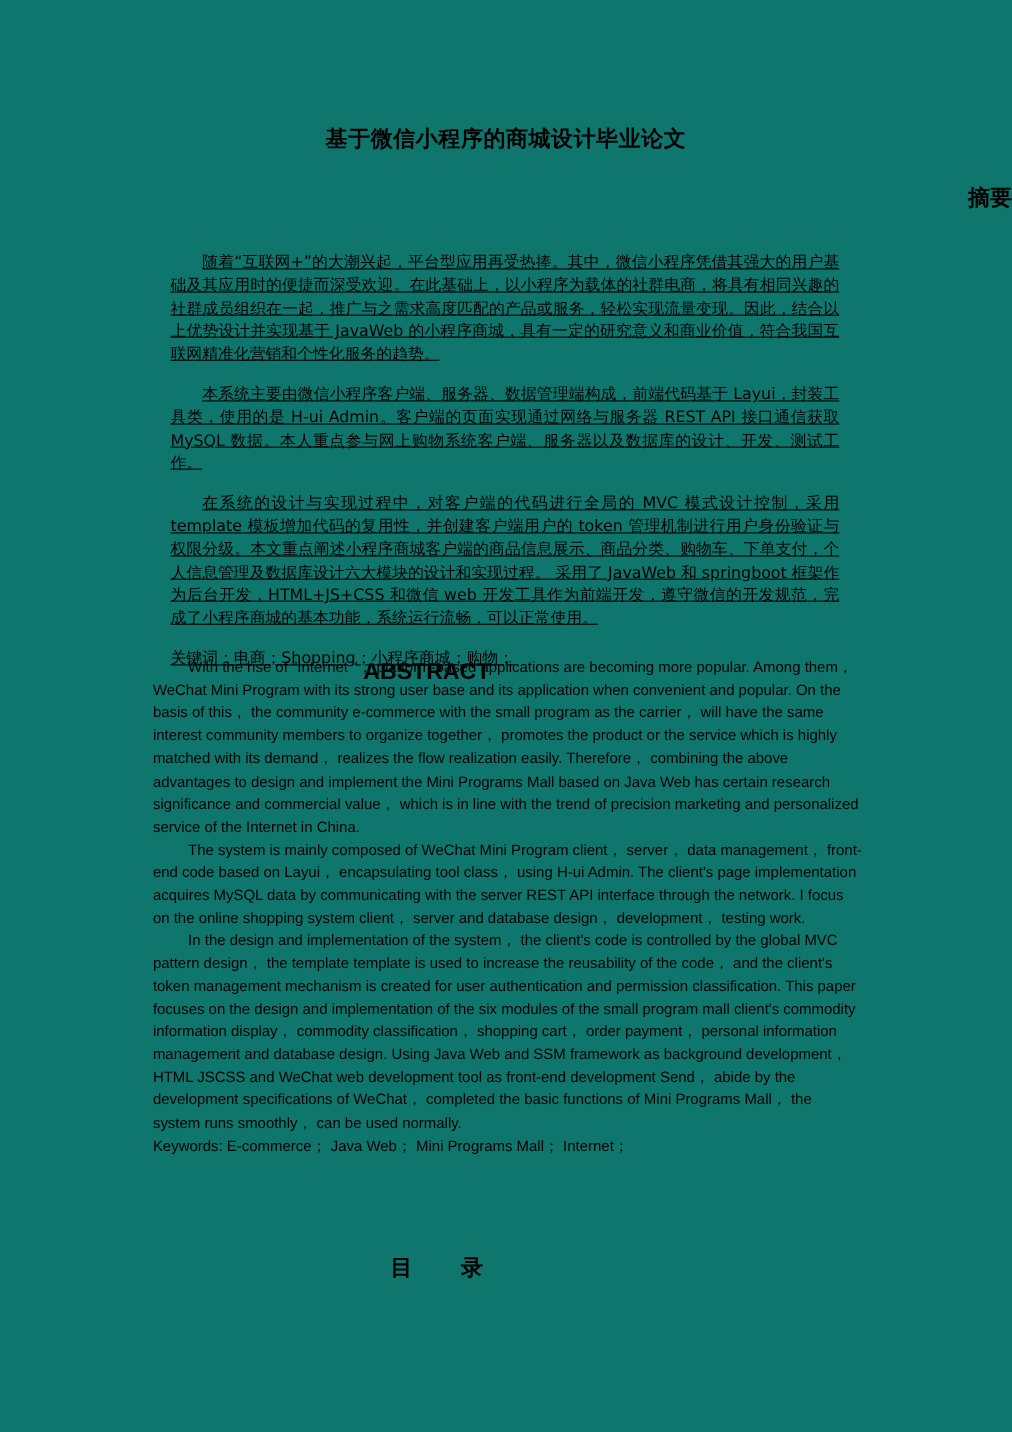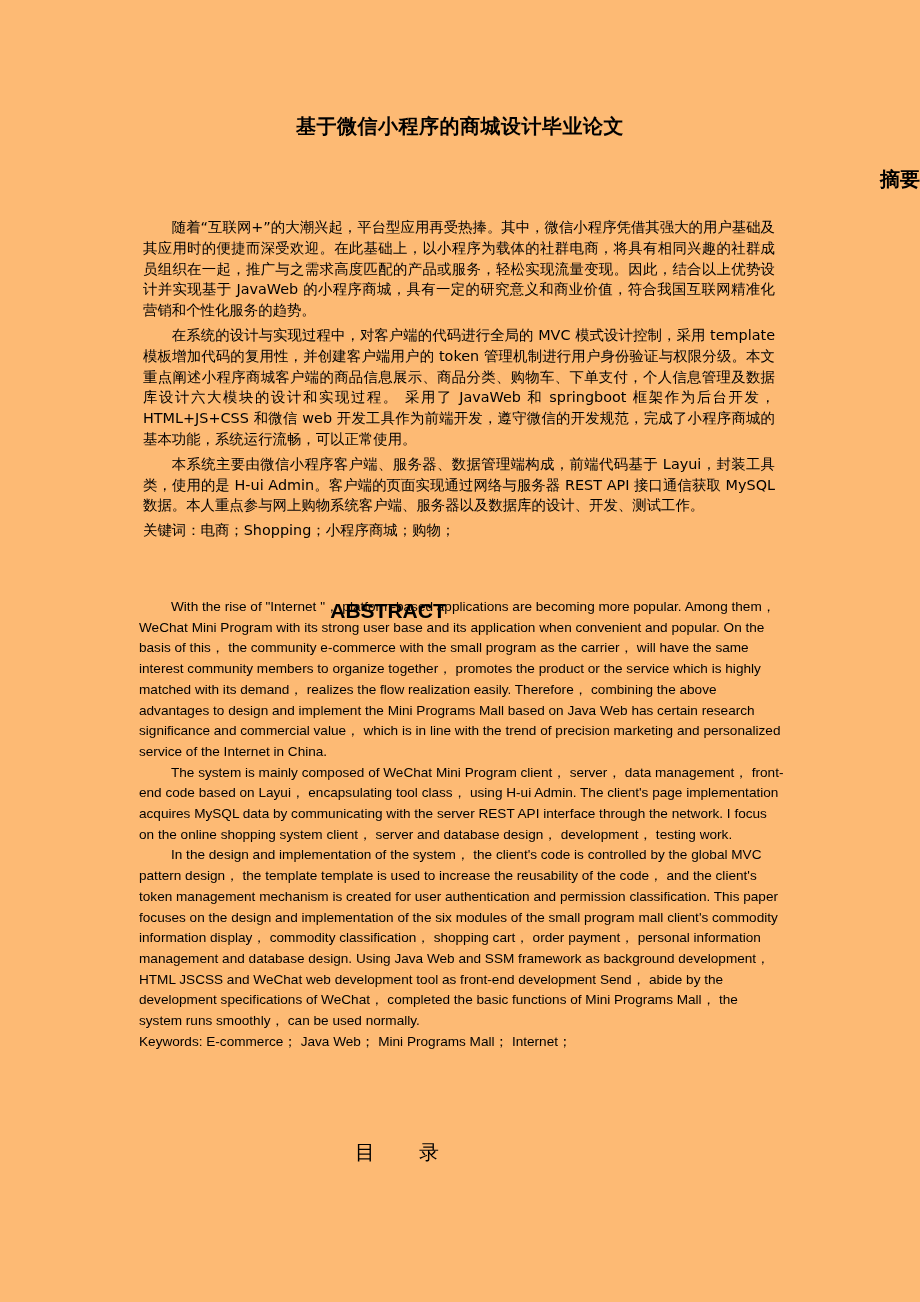--- a/index.html
+++ b/index.html
@@ -1,59 +1,59 @@
 <!DOCTYPE html>
 <html><head>
   <meta charset="utf-8">
   <style>
     html, body { margin: 0; padding: 0; background: #ffffff; }
     body { width: 920px; height: 1302px; position: relative; overflow: hidden; color: #000; }
-    .page { position: absolute; left: 0; top: 0; width: 920px; height: 1302px; background: #fdba74; }
+    .page { position: absolute; left: 0; top: 0; width: 920px; height: 1302px; background: #0f766e; }
     .title {
       position: absolute; left: 0; width: 920px; top: 113px; text-align: center;
       font-family: "DejaVu Serif", serif; font-size: 20px; font-weight: bold; letter-spacing: 0.5px;
     }
     .h-cn {
       position: absolute; left: 0; width: 920px; top: 166px; text-align: right;
       font-family: "DejaVu Serif", serif; font-size: 20px; font-weight: bold;
     }
     .body-cn {
       position: absolute; left: 139px; width: 640px; top: 213px;
       font-family: "DejaVu Sans", sans-serif; font-size: 14.4px; line-height: 20.8px;
     }
-    .body-cn p { margin: 4px; text-indent: 2em; text-align: justify; }
+    .body-cn p { margin: 16px; text-indent: 2em; text-align: justify; text-decoration: underline; }
     .body-cn .kw { text-indent: 0; }
     .h-en {
       position: absolute; left: 0; width: 776px; top: 568px; text-align: center;
       font-family: "Liberation Sans", sans-serif; font-size: 21px; font-weight: bold; margin-top: 31px;
     }
     .body-en {
       position: absolute; left: 139px; width: 645px; top: 597px;
       font-family: "Liberation Sans", sans-serif; font-size: 13.6px; line-height: 20.7px;
     }
     .body-en p { margin: 0; text-indent: 32px; }
     .body-en .kw { text-indent: 0; }
     .toc {
       position: absolute; left: 0; width: 794px; top: 1139px; text-align: center;
-      font-family: "DejaVu Serif", serif; font-size: 20px; font-weight: normal; word-spacing: 40px;
+      font-family: "DejaVu Serif", serif; font-size: 20px; font-weight: bold; word-spacing: 40px;
     }
     .toc span { display: inline-block; margin: 0 22px; }
   </style>
 </head>
 <body>
 
 <div class="page">
   <div class="title">基于微信小程序的商城设计毕业论文</div>
 
   <div class="h-cn">摘要</div>
 
   <div class="body-cn">
     <p>随着“互联网+”的大潮兴起，平台型应用再受热捧。其中，微信小程序凭借其强大的用户基础及其应用时的便捷而深受欢迎。在此基础上，以小程序为载体的社群电商，将具有相同兴趣的社群成员组织在一起，推广与之需求高度匹配的产品或服务，轻松实现流量变现。因此，结合以上优势设计并实现基于 JavaWeb 的小程序商城，具有一定的研究意义和商业价值，符合我国互联网精准化营销和个性化服务的趋势。</p>
+    <p>本系统主要由微信小程序客户端、服务器、数据管理端构成，前端代码基于 Layui，封装工具类，使用的是 H-ui Admin。客户端的页面实现通过网络与服务器 REST API 接口通信获取 MySQL 数据。本人重点参与网上购物系统客户端、服务器以及数据库的设计、开发、测试工作。</p>
     <p>在系统的设计与实现过程中，对客户端的代码进行全局的 MVC 模式设计控制，采用 template 模板增加代码的复用性，并创建客户端用户的 token 管理机制进行用户身份验证与权限分级。本文重点阐述小程序商城客户端的商品信息展示、商品分类、购物车、下单支付，个人信息管理及数据库设计六大模块的设计和实现过程。 采用了 JavaWeb 和 springboot 框架作为后台开发，HTML+JS+CSS 和微信 web 开发工具作为前端开发，遵守微信的开发规范，完成了小程序商城的基本功能，系统运行流畅，可以正常使用。</p>
-    <p>本系统主要由微信小程序客户端、服务器、数据管理端构成，前端代码基于 Layui，封装工具类，使用的是 H-ui Admin。客户端的页面实现通过网络与服务器 REST API 接口通信获取 MySQL 数据。本人重点参与网上购物系统客户端、服务器以及数据库的设计、开发、测试工作。</p>
     <p class="kw">关键词：电商；Shopping；小程序商城；购物；</p>
   </div>
 
   <div class="h-en">ABSTRACT</div>
 
   <div class="body-en">
     <p>With the rise of "Internet "， platform-based applications are becoming more popular. Among them， WeChat Mini Program with its strong user base and its application when convenient and popular. On the basis of this， the community e-commerce with the small program as the carrier， will have the same interest community members to organize together， promotes the product or the service which is highly matched with its demand， realizes the flow realization easily. Therefore， combining the above advantages to design and implement the Mini Programs Mall based on Java Web has certain research significance and commercial value， which is in line with the trend of precision marketing and personalized service of the Internet in China.</p>
     <p>The system is mainly composed of WeChat Mini Program client， server， data management， front-end code based on Layui， encapsulating tool class， using H-ui Admin. The client's page implementation acquires MySQL data by communicating with the server REST API interface through the network. I focus on the online shopping system client， server and database design， development， testing work.</p>
     <p>In the design and implementation of the system， the client's code is controlled by the global MVC pattern design， the template template is used to increase the reusability of the code， and the client's token management mechanism is created for user authentication and permission classification. This paper focuses on the design and implementation of the six modules of the small program mall client's commodity information display， commodity classification， shopping cart， order payment， personal information management and database design. Using Java Web and SSM framework as background development， HTML JSCSS and WeChat web development tool as front-end development    Send， abide by the development specifications of WeChat， completed the basic functions of Mini Programs Mall， the system runs smoothly， can be used normally.</p>
     <p class="kw">Keywords:    E-commerce； Java Web； Mini Programs Mall； Internet；</p>

